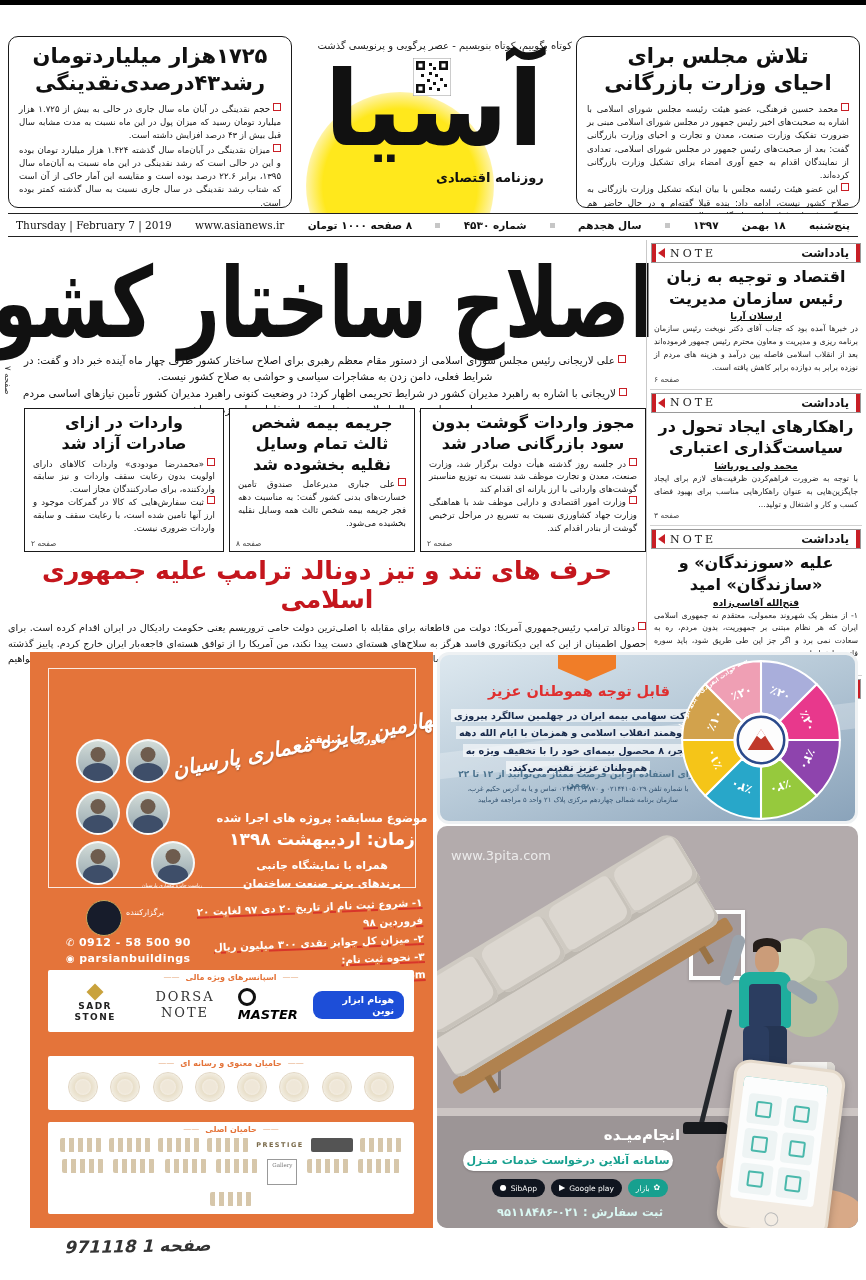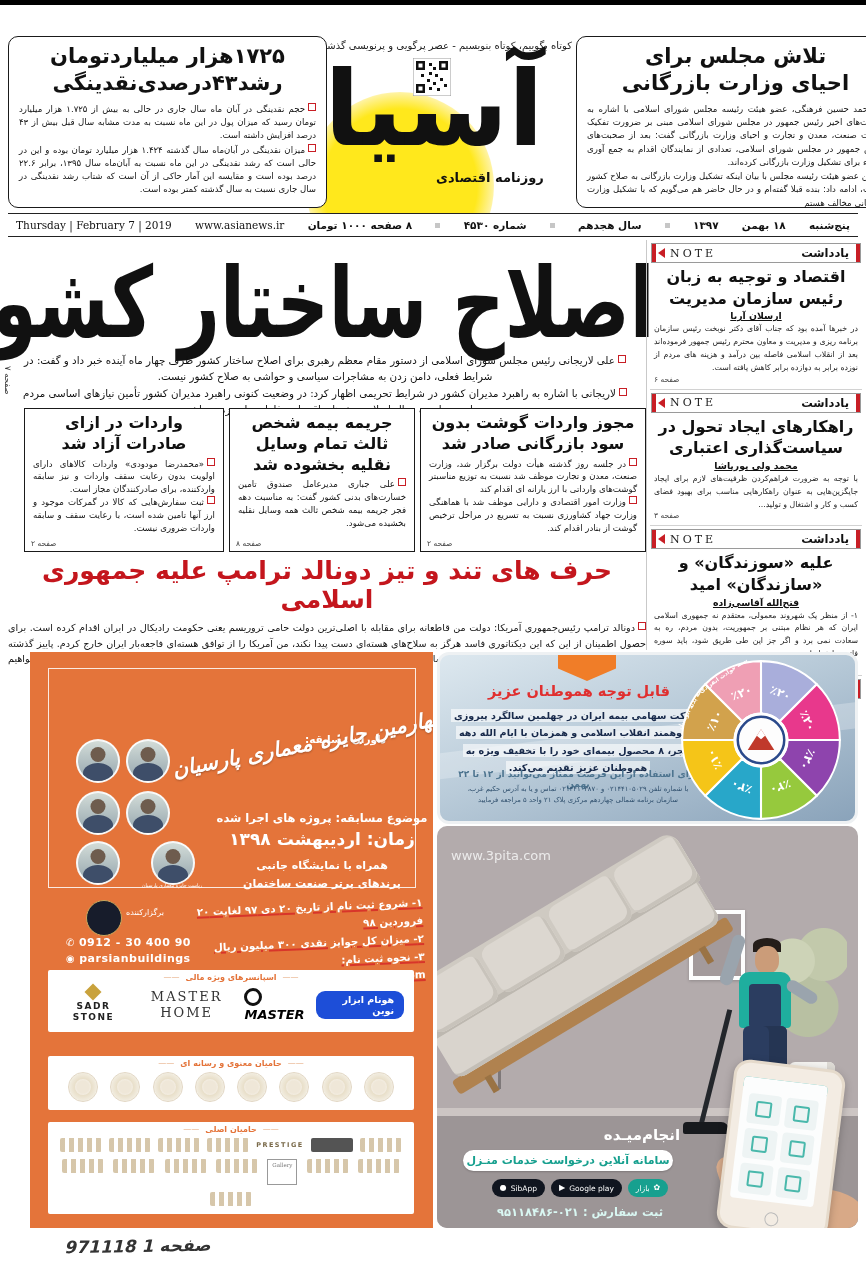--- a/index.html
+++ b/index.html
@@ -9,21 +9,21 @@
 
   
   .mast{position:absolute;left:0;top:0;width:866px;height:213px;overflow:hidden;}
   .sun{position:absolute;left:306px;top:92px;width:188px;height:188px;border-radius:50%;
        background:radial-gradient(circle,#ffe81c 58%,#fff3a0 70%,rgba(255,255,255,0) 74%);}
   .logo-asia{position:absolute;left:284px;top:34px;width:300px;text-align:center;
              font-size:104px;font-weight:bold;line-height:150px;letter-spacing:-4px;}
   .logo-sub{position:absolute;left:436px;top:170px;font-size:13px;font-weight:bold;}
   .slogan{position:absolute;left:296px;top:40px;width:276px;text-align:right;font-size:10px;color:#222;}
   .qr{position:absolute;left:413px;top:58px;}
-  .hbox{position:absolute;top:36px;width:319px;height:172px;border:1.6px solid #1a1a1a;border-radius:10px;
+  .hbox{position:absolute;top:36px;width:284px;height:172px;border:1.6px solid #1a1a1a;border-radius:10px;
         padding:4px 10px;box-sizing:border-box;background:#fff;}
   .hbox.rgt{left:576px;} .hbox.lft{left:8px;}
   .hbox h2{font-size:21px;font-weight:bold;text-align:center;margin:2px 0 5px;line-height:1.3;}
   .hbox p{font-size:8.6px;line-height:1.55;text-align:justify;margin:0 0 1px;}
   .bsq{display:inline-block;width:6px;height:6px;border:1.6px solid #c81e25;vertical-align:1px;margin-left:3px;}
 
   
   .dateline{position:absolute;left:8px;top:213px;width:850px;height:24px;background:#fff;
             border-top:1.4px solid #222;border-bottom:1.4px solid #222;display:flex;align-items:center;
             justify-content:space-between;font-size:10.5px;font-weight:bold;padding:0 8px;box-sizing:border-box;}
@@ -374,32 +374,32 @@
         </div>
       <div class="jcap" style="left:88px;top:214px">ریاست جایزه معماری پارسیان</div>
       <div class="ptitle">چهارمین جایزه معماری پارسیان</div>
       <div class="psub">موضوع مسابقه: پروژه های اجرا شده</div>
       <div class="ptime">زمان: اردیبهشت ۱۳۹۸</div>
       <div class="pline1">همراه با نمایشگاه جانبی</div>
       <div class="pline2">برندهای برتر صنعت ساختمان</div>
     </div>
     <div class="org-circ"></div>
     <div class="org-lbl">برگزارکننده</div>
-    <div class="prow" style="left:36px;top:284px"><span class="picon">✆</span><span>0912 - 30 400 90</span></div>
+    <div class="prow" style="left:36px;top:284px"><span class="picon">✆</span><span>0912 - 58 500 90</span></div>
     <div class="prow" style="left:36px;top:300px"><span class="picon">◉</span><span>parsianbuildings</span></div>
     <div class="plist">
       <div>۱- شروع ثبت نام از تاریخ ۲۰ دی ۹۷ لغایت ۲۰ فروردین ۹۸</div>
       <div>۲- میزان کل جوایز نقدی ۳۰۰ میلیون ریال</div>
       <div>۳- نحوه ثبت نام: www.parsianbuildings.com</div>
     </div>
     <div class="wbar" style="top:318px;">
       <div class="bhead">اسپانسرهای ویژه مالی</div>
       <div class="logos">
         <div class="lg-sadr"><i></i><span>SADR STONE</span></div>
-        <div class="lg-dorsa">MASTER HOME</div>
+        <div class="lg-dorsa">DORSA NOTE</div>
         <div class="lg-master"><i></i><span>MASTER</span></div>
         <div class="lg-hoonam">هونام ابزار نوین</div>
       </div>
     </div>
     <div class="wbar" style="top:404px;">
       <div class="bhead">حامیان معنوی و رسانه ای</div>
       <div class="mcircs">
         <div class="mcirc"></div>
         <div class="mcirc"></div>
         <div class="mcirc"></div>

